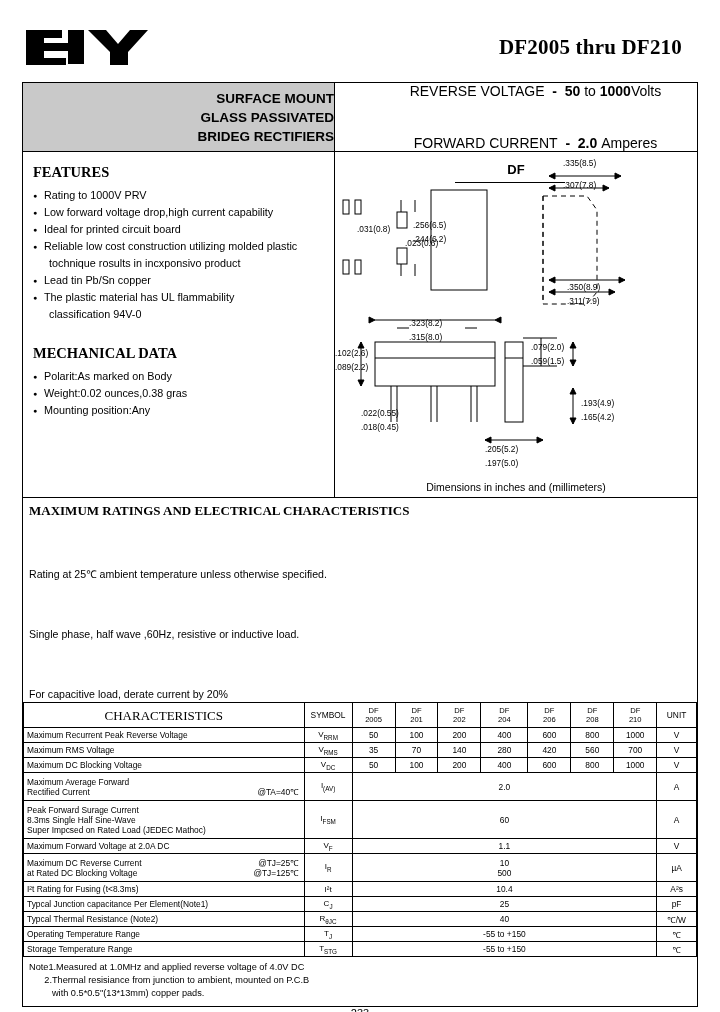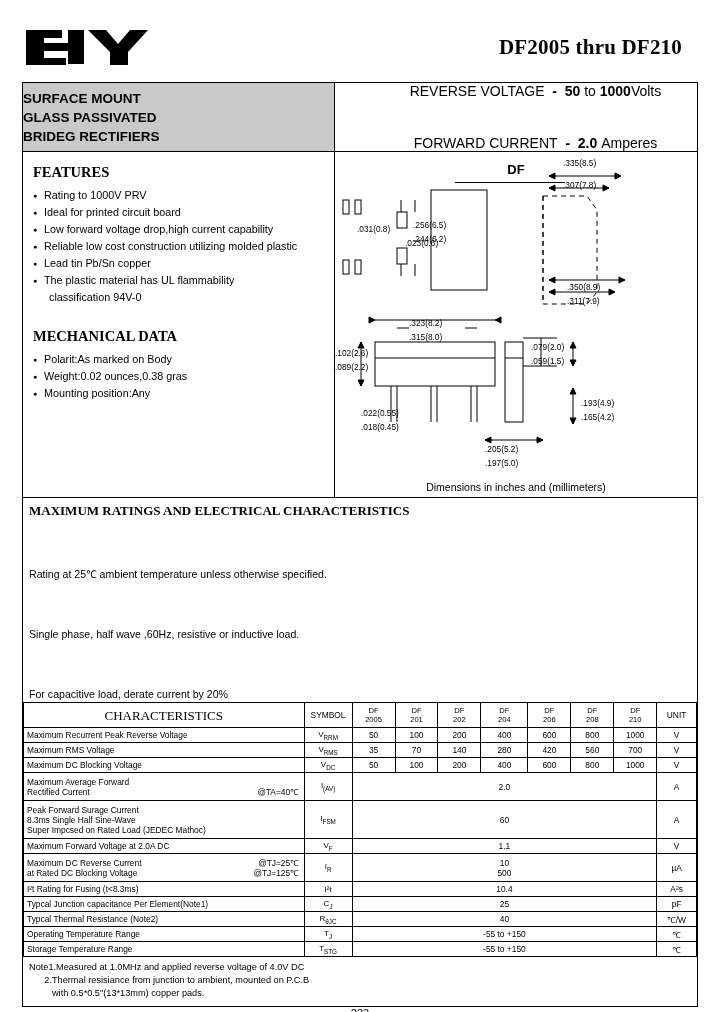--- a/index.html
+++ b/index.html
@@ -58,21 +58,21 @@
     border-bottom: 1.6px solid #000;
     height: 68px;
   }
   .band-left {
     width: 312px;
     background: #c9c9c9;
     border-right: 1.6px solid #000;
     box-sizing: border-box;
     display: flex;
     flex-direction: column;
-    align-items: flex-start;
+    align-items: flex-end;
     justify-content: center;
     gap: 4px;
     font-size: 13.5px;
     font-weight: bold;
   }
   .band-right {
     flex: 1;
     display: flex;
     flex-direction: column;
     align-items: center;
@@ -261,23 +261,24 @@
           <span>FORWARD CURRENT</span><span>&nbsp;&nbsp;</span><b>-  2.0</b><span>&nbsp;</span><span>Amperes</span>
         </div>
       </div>
     </div>
 
     <div class="mid">
 
       <div class="features">
         <h3>FEATURES</h3>
         <div class="feat-item">Rating  to 1000V PRV</div>
+        <div class="feat-item">Low forward voltage drop,high current capability</div>
         <div class="feat-item">Ideal for printed circuit board</div>
-        <div class="feat-item">Low forward voltage drop,high current capability</div>
         <div class="feat-item">Reliable low cost construction utilizing molded plastic</div>
+        <div class="feat-sub">tochnique rosults in incxponsivo product</div>
         <div class="feat-item">Lead tin Pb/Sn copper</div>
         <div class="feat-item">The plastic material has UL flammability</div>
         <div class="feat-sub">classification 94V-0</div>
 
         <h3 class="second">MECHANICAL DATA</h3>
         <div class="feat-item">Polarit:As marked on Body</div>
         <div class="feat-item">Weight:0.02 ounces,0.38 gras</div>
         <div class="feat-item">Mounting position:Any</div>
       </div>
 

